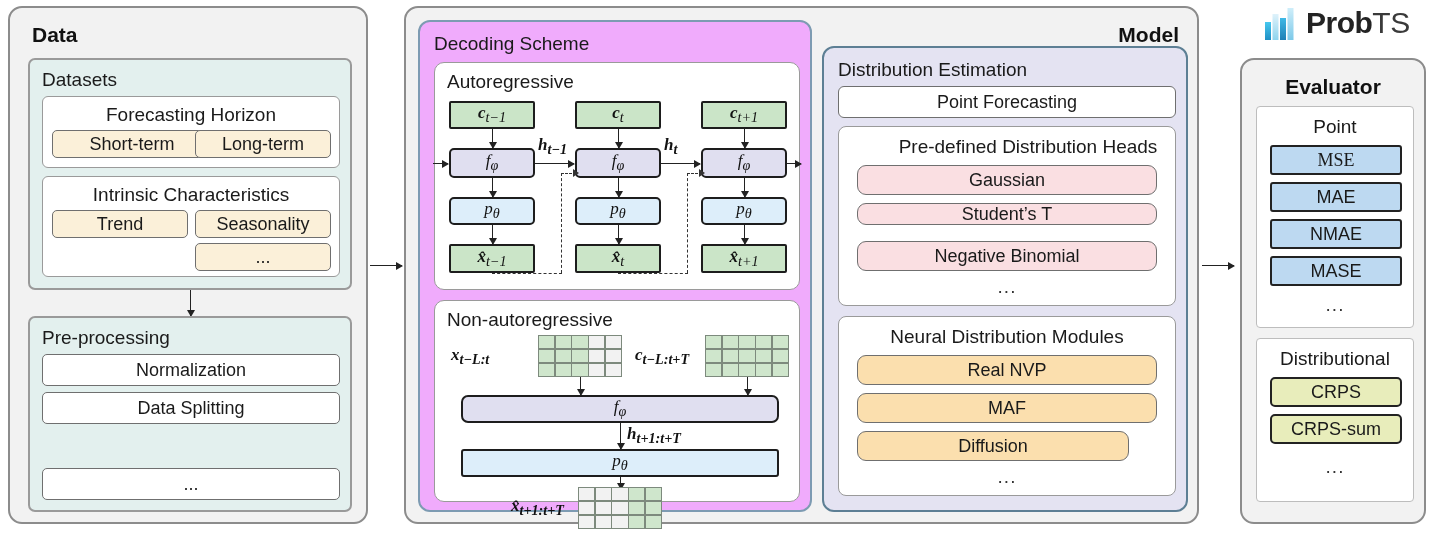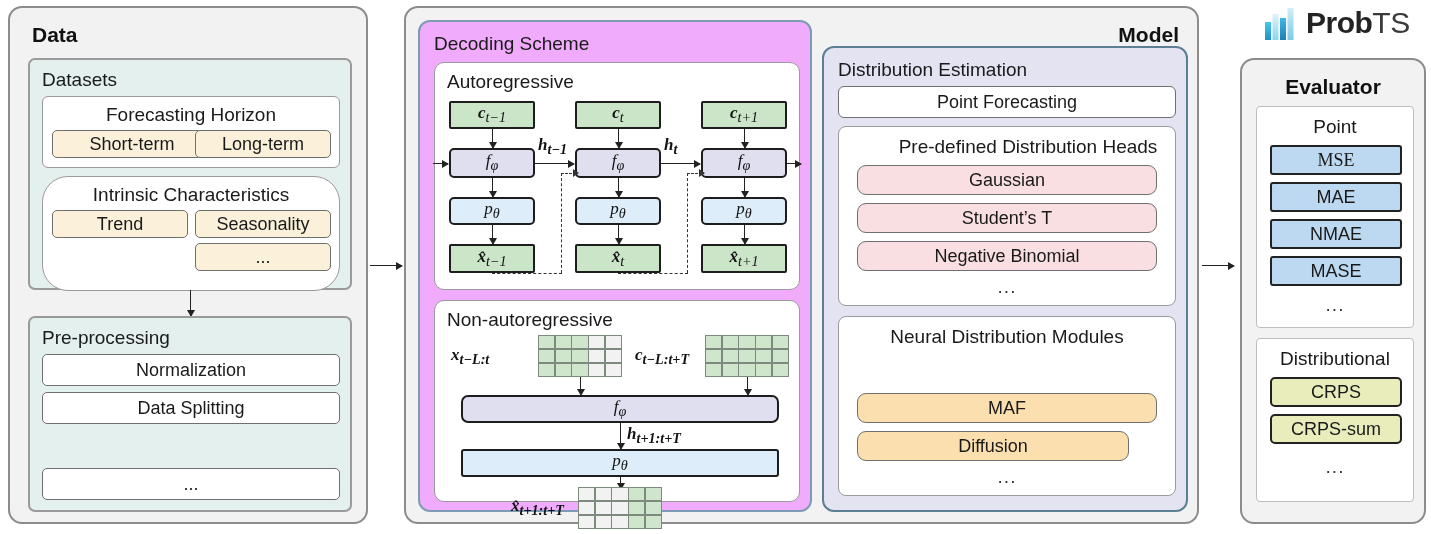--- a/index.html
+++ b/index.html
@@ -70,21 +70,21 @@
 
     <div class="group mint" style="left:18px;top:50px;width:324px;height:232px;">
       <div class="group-title" style="position:absolute;left:12px;top:10px;">Datasets</div>
 
       <div class="sub-white" style="left:12px;top:36px;width:298px;height:72px;">
         <div class="sub-title" style="position:absolute;left:0;top:8px;width:100%;">Forecasting Horizon</div>
         <div class="chip cream" style="left:9px;top:33px;width:160px;height:28px;text-align:center;">Short-term</div>
         <div class="chip cream" style="left:152px;top:33px;width:136px;height:28px;">Long-term</div>
       </div>
 
-      <div class="sub-white" style="left:12px;top:116px;width:298px;height:115px;border-radius:26px;">
+      <div class="sub-white" style="left:12px;top:116px;width:298px;height:101px;">
         <div class="sub-title" style="position:absolute;left:0;top:8px;width:100%;">Intrinsic Characteristics</div>
         <div class="chip cream" style="left:9px;top:33px;width:136px;height:28px;">Trend</div>
         <div class="chip cream" style="left:152px;top:33px;width:136px;height:28px;">Seasonality</div>
         <div class="chip cream" style="left:152px;top:66px;width:136px;height:28px;">...</div>
       </div>
     </div>
 
     <div class="varrow" style="left:180px;top:282px;height:26px;"></div>
 
     <div class="group mint" style="left:18px;top:308px;width:324px;height:196px;">
@@ -258,27 +258,28 @@
     </div>
 
     <div class="group lavender" style="left:416px;top:38px;width:366px;height:466px;border-color:#5d7f94;border-radius:12px;">
       <div class="group-title" style="position:absolute;left:14px;top:12px;">Distribution Estimation</div>
 
       <div class="chip plain" style="left:14px;top:38px;width:338px;height:32px;border-radius:6px;">Point Forecasting</div>
 
       <div class="sub-white" style="left:14px;top:78px;width:338px;height:180px;border-radius:8px;">
         <div class="sub-title" style="position:absolute;left:0;top:10px;width:100%;margin-left:21px;">Pre-defined Distribution Heads</div>
         <div class="chip pink" style="left:18px;top:38px;width:300px;height:30px;">Gaussian</div>
-        <div class="chip pink" style="left:18px;top:76px;width:300px;height:30px;">Student’s T</div>
+        <div class="chip pink" style="left:18px;top:76px;width:300px;height:22px;">Student’s T</div>
         <div class="chip pink" style="left:18px;top:114px;width:300px;height:30px;">Negative Binomial</div>
         <div class="dots" style="left:0;top:150px;width:100%;">...</div>
       </div>
 
       <div class="sub-white" style="left:14px;top:268px;width:338px;height:180px;border-radius:8px;">
         <div class="sub-title" style="position:absolute;left:0;top:10px;width:100%;">Neural Distribution Modules</div>
+        <div class="chip orange" style="left:18px;top:38px;width:300px;height:30px;">Real NVP</div>
         <div class="chip orange" style="left:18px;top:76px;width:300px;height:30px;">MAF</div>
         <div class="chip orange" style="left:18px;top:114px;width:272px;height:30px;">Diffusion</div>
         <div class="dots" style="left:0;top:150px;width:100%;">...</div>
       </div>
     </div>
   </div>
 
   <div class="harrow" style="left:1202px;top:265px;width:32px;"></div>
 
   <div class="logo-wrap" style="left:1265px;top:8px;">

